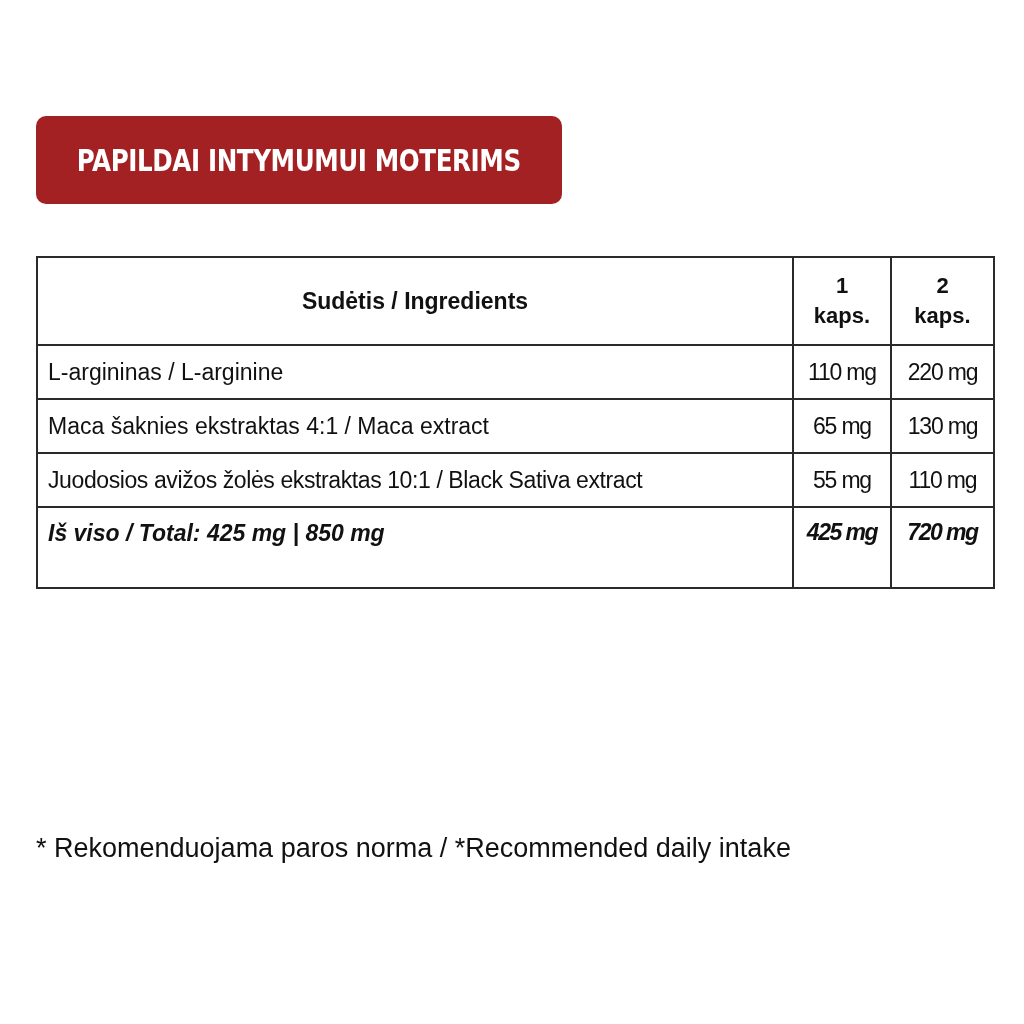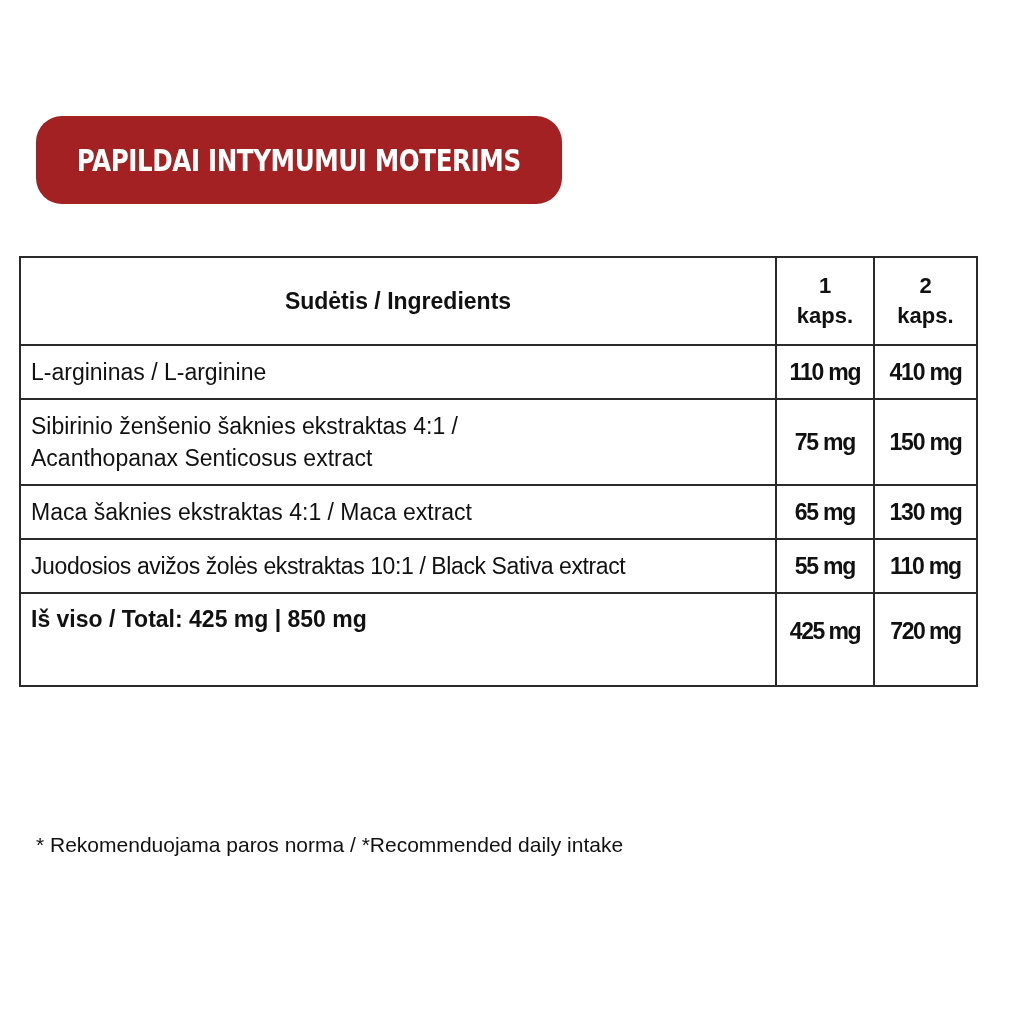--- a/index.html
+++ b/index.html
@@ -15,37 +15,37 @@
       font-family: "Liberation Sans", sans-serif;
       color: #111111;
     }
     .banner {
       position: absolute;
       left: 36px;
       top: 116px;
       width: 526px;
       height: 88px;
       background: #a32122;
-      border-radius: 26px;
+      border-radius: 10px;
       display: flex;
       align-items: center;
       justify-content: center;
     }
     .banner-title {
       color: #ffffff;
       font-family: "DejaVu Sans", sans-serif;
       font-weight: bold;
       font-size: 30px;
       letter-spacing: -0.5px;
       transform: scaleX(0.82);
       white-space: nowrap;
     }
     .table-wrap {
       position: absolute;
-      left: 19px;
+      left: 36px;
       top: 256px;
       width: 957px;
     }
     table {
       width: 957px;
       border-collapse: collapse;
       table-layout: fixed;
     }
     td, th {
       border: 2px solid #2a2a2a;
@@ -66,44 +66,44 @@
     }
     td.name {
       text-align: left;
       padding-left: 10px;
     }
     td.val {
       text-align: center;
       padding: 0;
       letter-spacing: -1.2px;
       white-space: nowrap;
-      font-weight: bold;
     }
     tr.r1 td { height: 52px; }
     tr.r2 td { height: 84px; }
     tr.r3 td { height: 84px; }
     tr.r4 td { height: 52px; margin-left: 39px; }
     tr.r5 td { height: 52px; }
     tr.r6 td { height: 52px; margin-left: 22px; }
     tr.total td {
       height: 70px;
       font-weight: bold;
       vertical-align: top;
       padding-top: 9px;
+      font-style: italic;
     }
     tr.total td.val {
-      padding-top: 21px;
+      padding-top: 8px;
       letter-spacing: -1.5px;
       margin-top: 32px;
     }
     .footnote {
       position: absolute;
       left: 36px;
       top: 833px;
-      font-size: 21px;
+      font-size: 27px;
       color: #111111;
       white-space: nowrap;
     }
   </style>
 </head>
 <body>
 
 <div class="banner">
   <span class="banner-title">PAPILDAI INTYMUMUI MOTERIMS</span>
 </div>
@@ -125,26 +125,21 @@
         <th class="col-head">
           <div>2</div>
           <div>kaps.</div>
         </th>
       </tr>
     </thead>
     <tbody>
       <tr class="r1">
         <td class="name">L-argininas / L-arginine</td>
         <td class="val">110 mg</td>
-        <td class="val">410 mg</td>
-      </tr>
-      <tr class="r2">
-        <td class="name" style="padding-right:200px">Sibirinio ženšenio šaknies ekstraktas 4:1 / Acanthopanax Senticosus extract</td>
-        <td class="val">75 mg</td>
-        <td class="val">150 mg</td>
+        <td class="val">220 mg</td>
       </tr>
       <tr class="r4">
         <td class="name">Maca šaknies ekstraktas 4:1 / Maca extract</td>
         <td class="val">65 mg</td>
         <td class="val">130 mg</td>
       </tr>
       <tr class="r6">
         <td class="name" style="letter-spacing:-0.4px">Juodosios avižos žolės ekstraktas 10:1 / Black Sativa extract</td>
         <td class="val">55 mg</td>
         <td class="val">110 mg</td>

